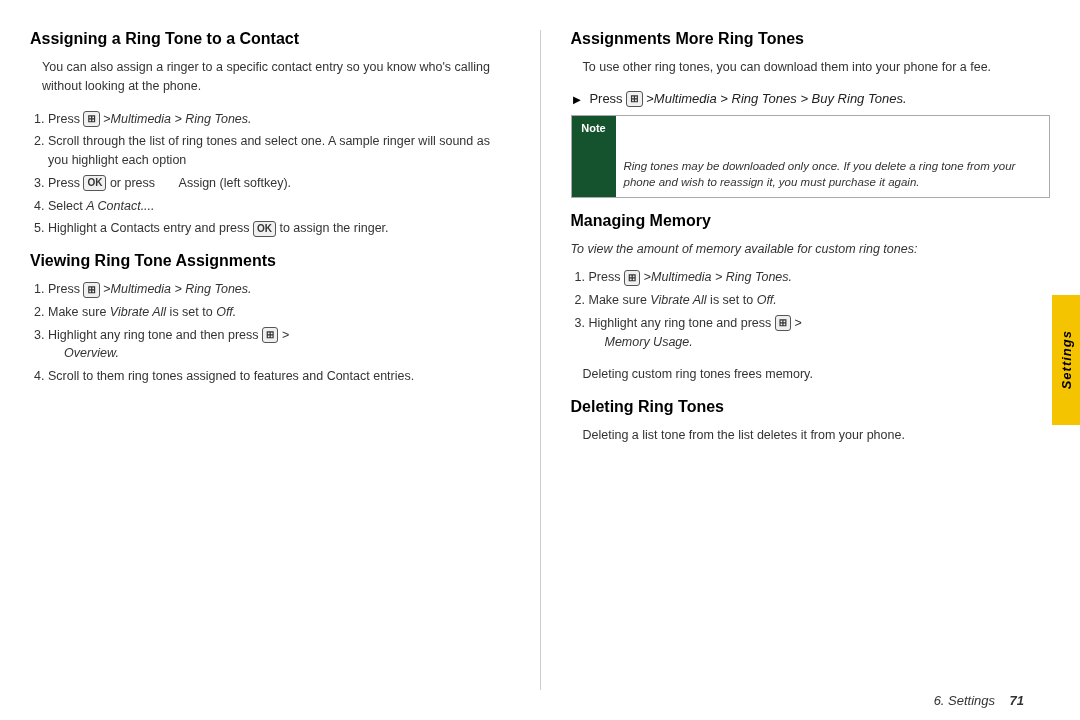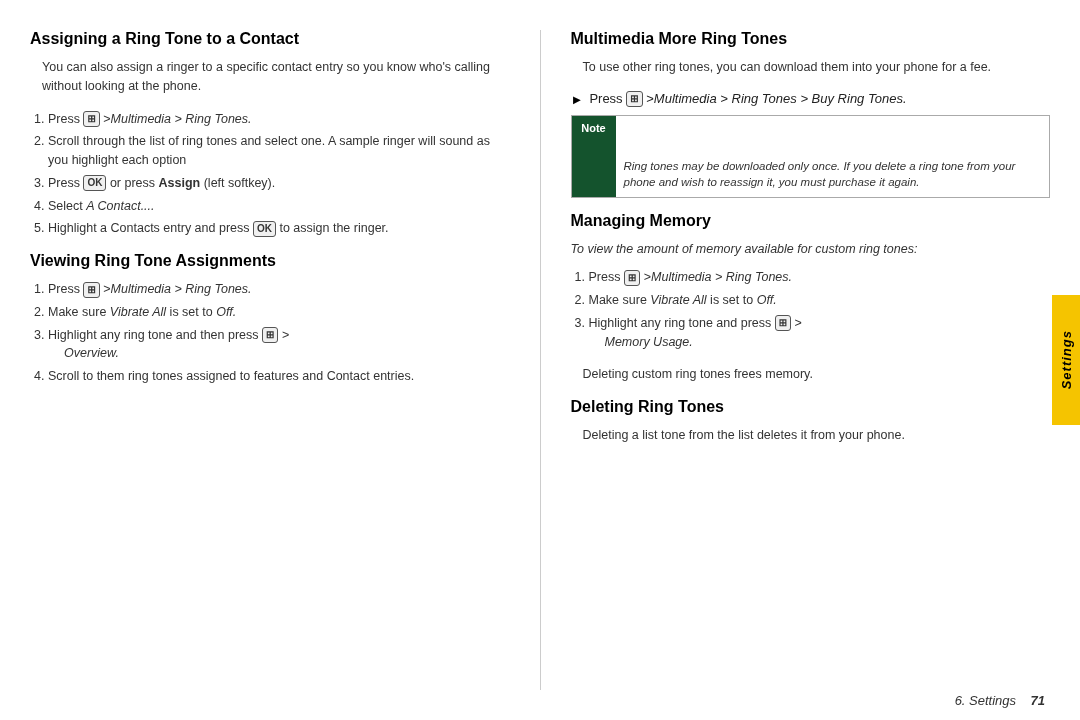--- a/index.html
+++ b/index.html
@@ -47,21 +47,21 @@
       padding-left: 18px;
       margin-bottom: 14px;
     }
     .ordered-list li {
       font-size: 12.5px;
       line-height: 1.5;
       color: #333;
       margin-bottom: 4px;
     }
     .italic { font-style: italic; }
-    .bold { font-weight: bold; }
+    .bold { font-weight: normal; margin-left: 20px; }
     .kbd-icon {
       display: inline-block;
       border: 1px solid #555;
       border-radius: 3px;
       padding: 0px 3px;
       font-size: 10px;
       font-weight: bold;
       background: #f0f0f0;
       vertical-align: middle;
       line-height: 1.4;
@@ -131,21 +131,21 @@
       font-weight: bold;
       font-style: italic;
       color: #000;
       writing-mode: vertical-rl;
       transform: rotate(180deg);
       letter-spacing: 1px;
     }
     .footer {
       position: absolute;
       bottom: 12px;
-      right: 35px;
+      right: 56px;
       font-size: 13px;
       font-style: italic;
       color: #333;
     }
     .footer-num {
       font-weight: bold;
     }
     .indent-block {
       padding-left: 16px;
     }
@@ -196,21 +196,21 @@
           Scroll to them ring tones assigned to features and Contact entries.
         </li>
       </ol>
     </div>
 
   </div>
 
   <div class="right-col">
 
     <div class="section-divider">
-      <div class="section-title">Multimedia More Ring Tones</div>
+      <div class="section-title">Assignments More Ring Tones</div>
       <div class="section-body">To use other ring tones, you can download them into your phone for a fee.</div>
       <div class="bullet-item">
         <span class="bullet-arrow">►</span>
         <span>
           Press <span class="kbd-icon">⊞</span> &gt;<span class="italic">Multimedia &gt; Ring Tones &gt; Buy Ring Tones.</span>
         </span>
       </div>
       <div class="note-box">
         <div class="note-label">Note</div>
         <div class="note-content">Ring tones may be downloaded only once. If you delete a ring tone from your phone and wish to reassign it, you must purchase it again.</div>

